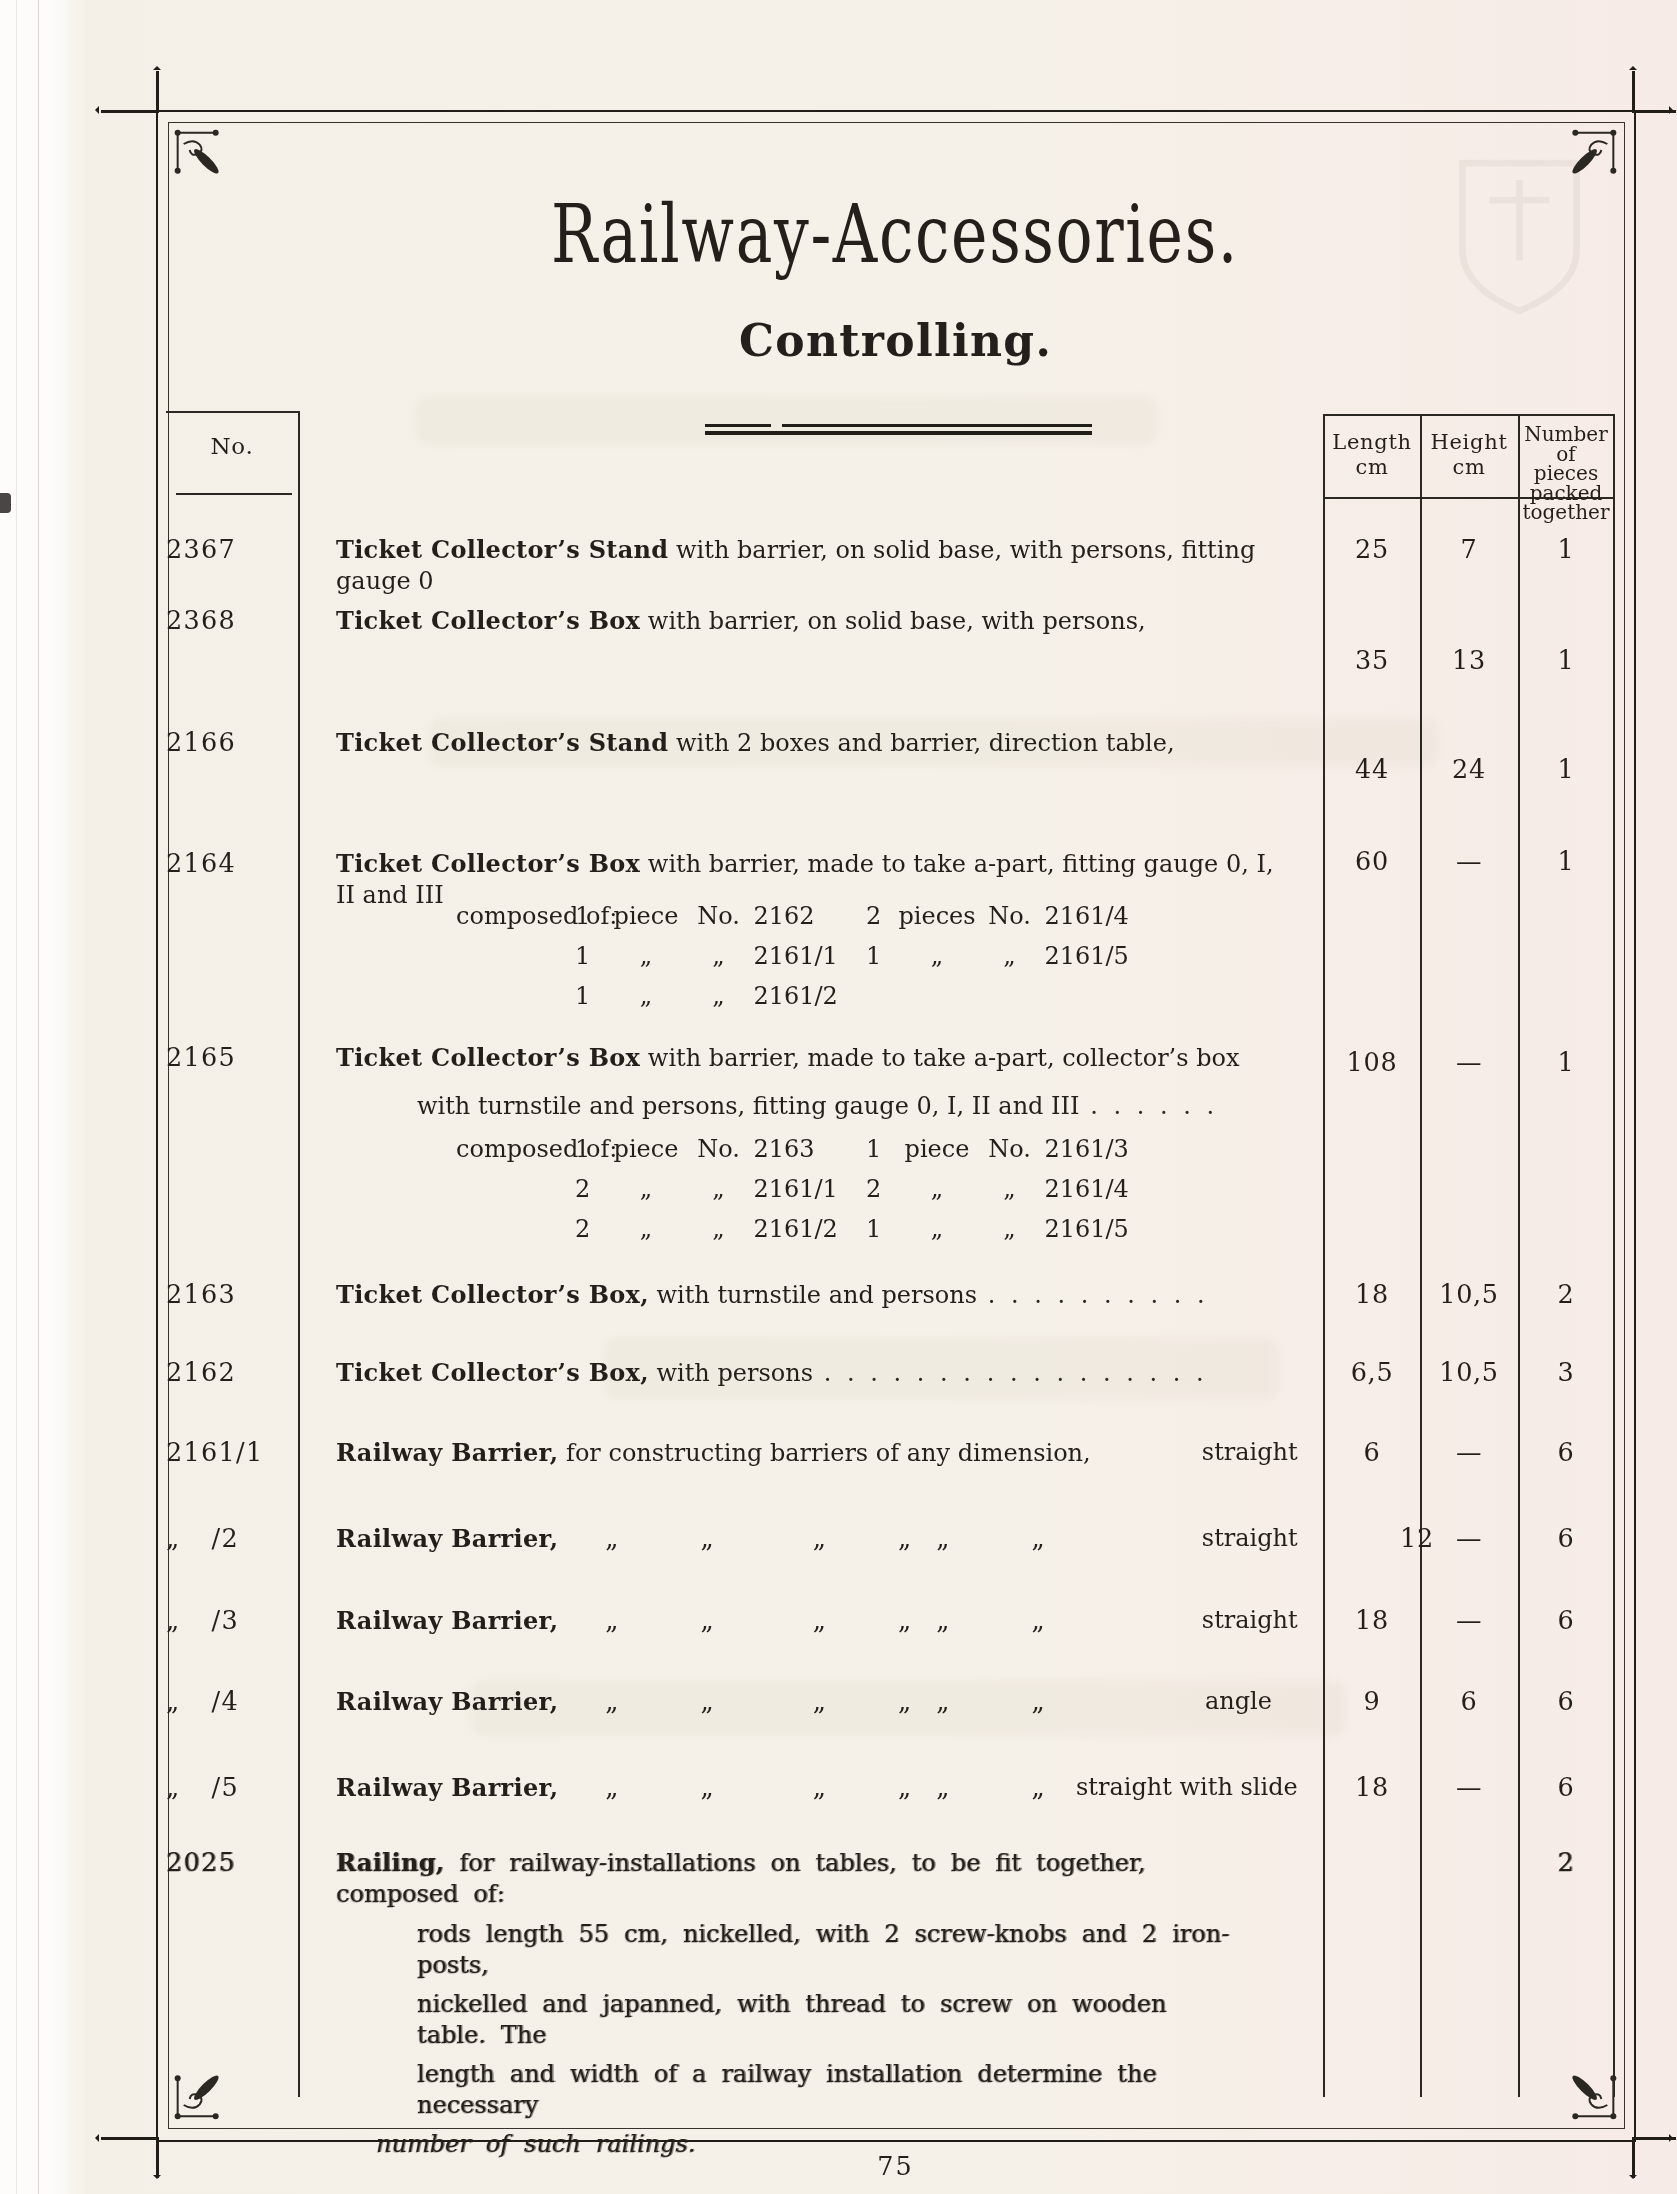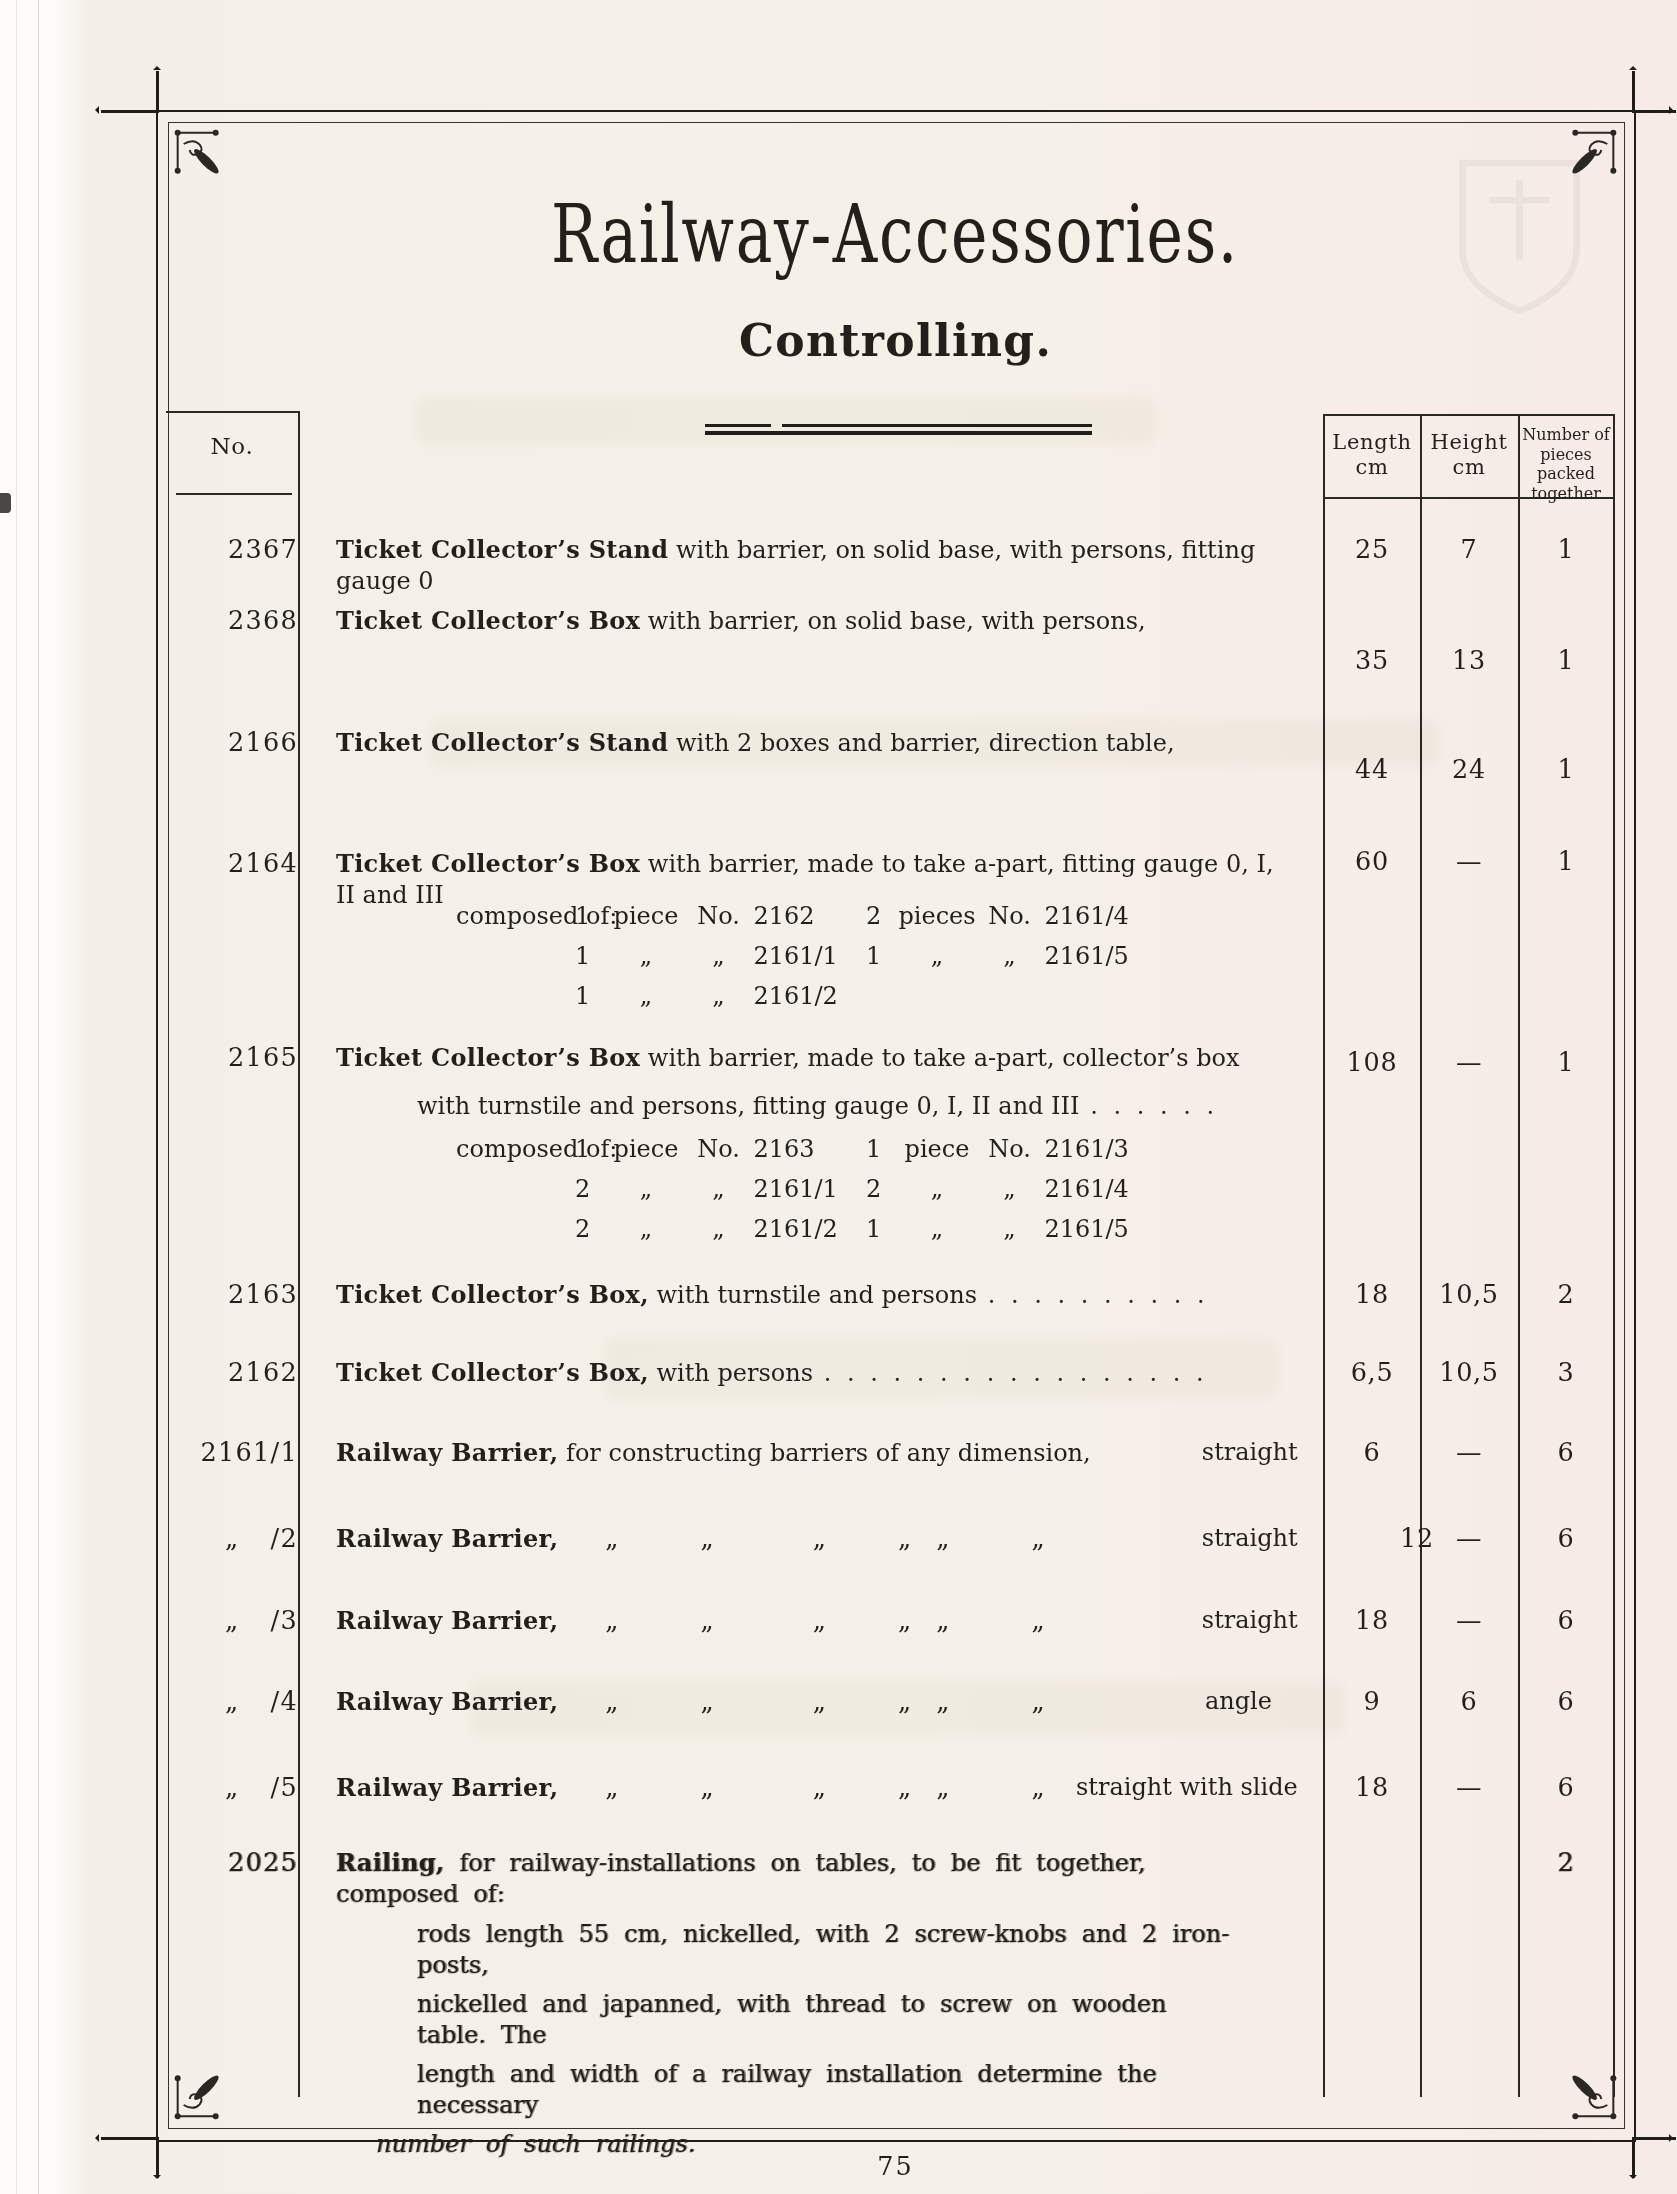--- a/index.html
+++ b/index.html
@@ -25,23 +25,23 @@
   .hrule{position:absolute;height:2px;background:#2b2723;}
   
   .title{position:absolute;left:0;top:190px;width:1791px;text-align:center;font-size:77px;letter-spacing:2px;white-space:nowrap;}
   .title .scale{display:inline-block;transform:scale(.8,1.04);transform-origin:center;}
   .subtitle{position:absolute;left:0;top:315px;width:1791px;text-align:center;font-weight:700;font-size:44px;letter-spacing:1.3px;}
   .subrule{position:absolute;left:705px;top:424px;width:387px;}
   .subrule .l1{height:2.7px;background:linear-gradient(90deg,#211d19 0 17%,rgba(0,0,0,0) 17% 20%,#211d19 20% 100%);}
   .subrule .l2{height:3.4px;background:#211d19;margin-top:4.7px;}
   
   .hdr{position:absolute;text-align:center;font-size:21px;line-height:25px;letter-spacing:0.7px;}
-  .hdr.small{font-size:16px;line-height:19.5px;letter-spacing:0;}
-  
-  .row-no{position:absolute;left:166px;width:132px;text-align:right;font-size:25.5px;letter-spacing:1.3px;}
+  .hdr.small{font-size:20px;line-height:19.5px;letter-spacing:0;}
+  
+  .row-no{position:absolute;left:166px;width:132px;text-align:left;font-size:25.5px;letter-spacing:1.3px;}
   .no-ditto{margin-right:31px;}
   .cell{position:absolute;width:96px;text-align:center;font-size:25.5px;letter-spacing:0.7px;}
   .cell.len{left:1324px;}
   .cell.hgt{left:1421px;}
   .cell.pcs{left:1519px;width:94px;}
   .desc{position:absolute;left:336px;width:963px;font-size:24px;line-height:31px;}
   .desc b{letter-spacing:0.3px;}
   .indent{padding-left:81px;}
   .dots{word-spacing:5.4px;letter-spacing:1.3px;margin-left:10.8px;color:#2b2723;}
   .note{position:absolute;right:1.3px;top:0;}

